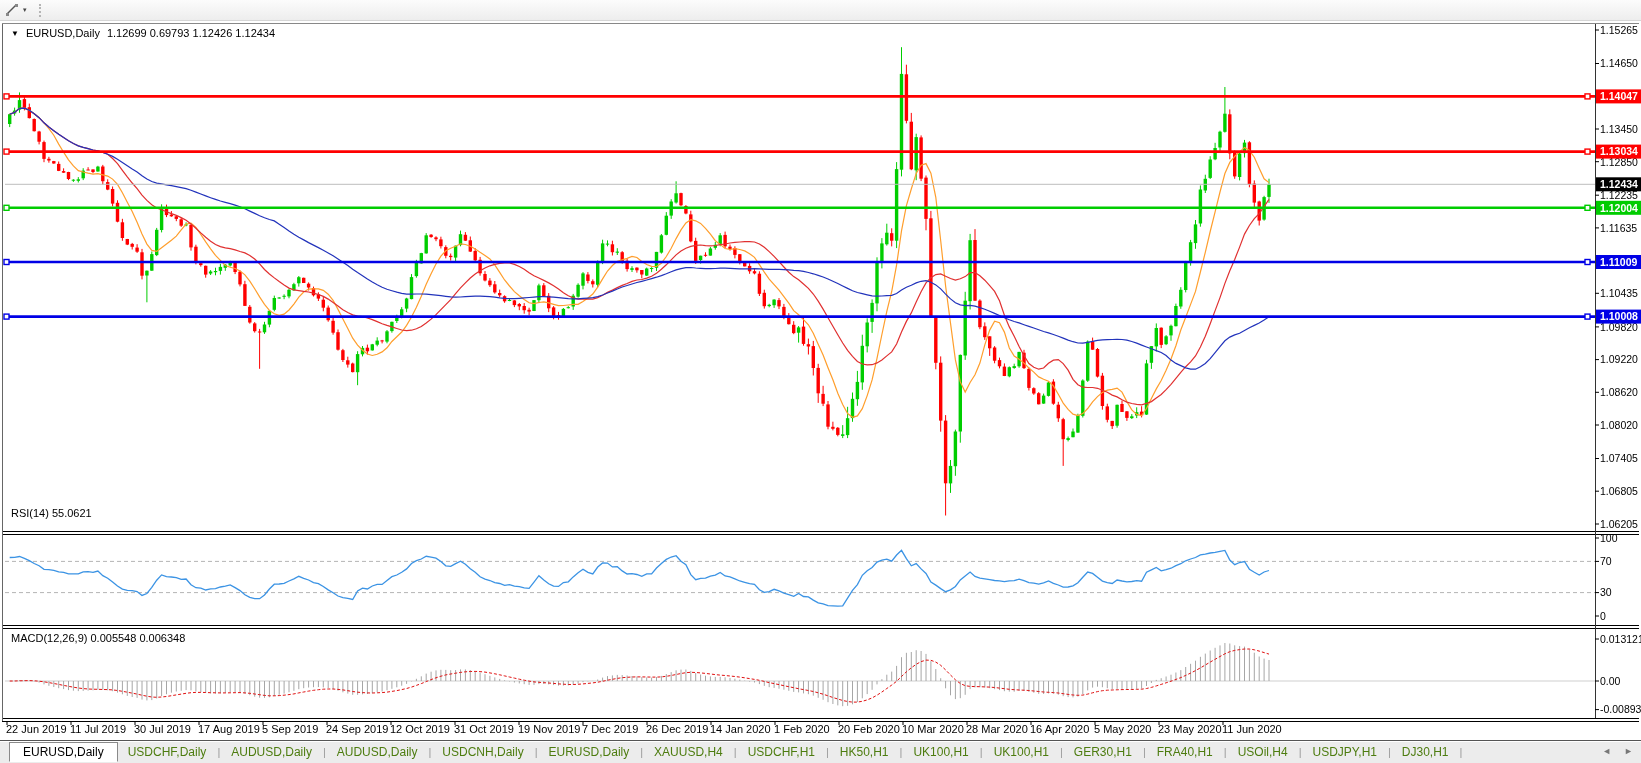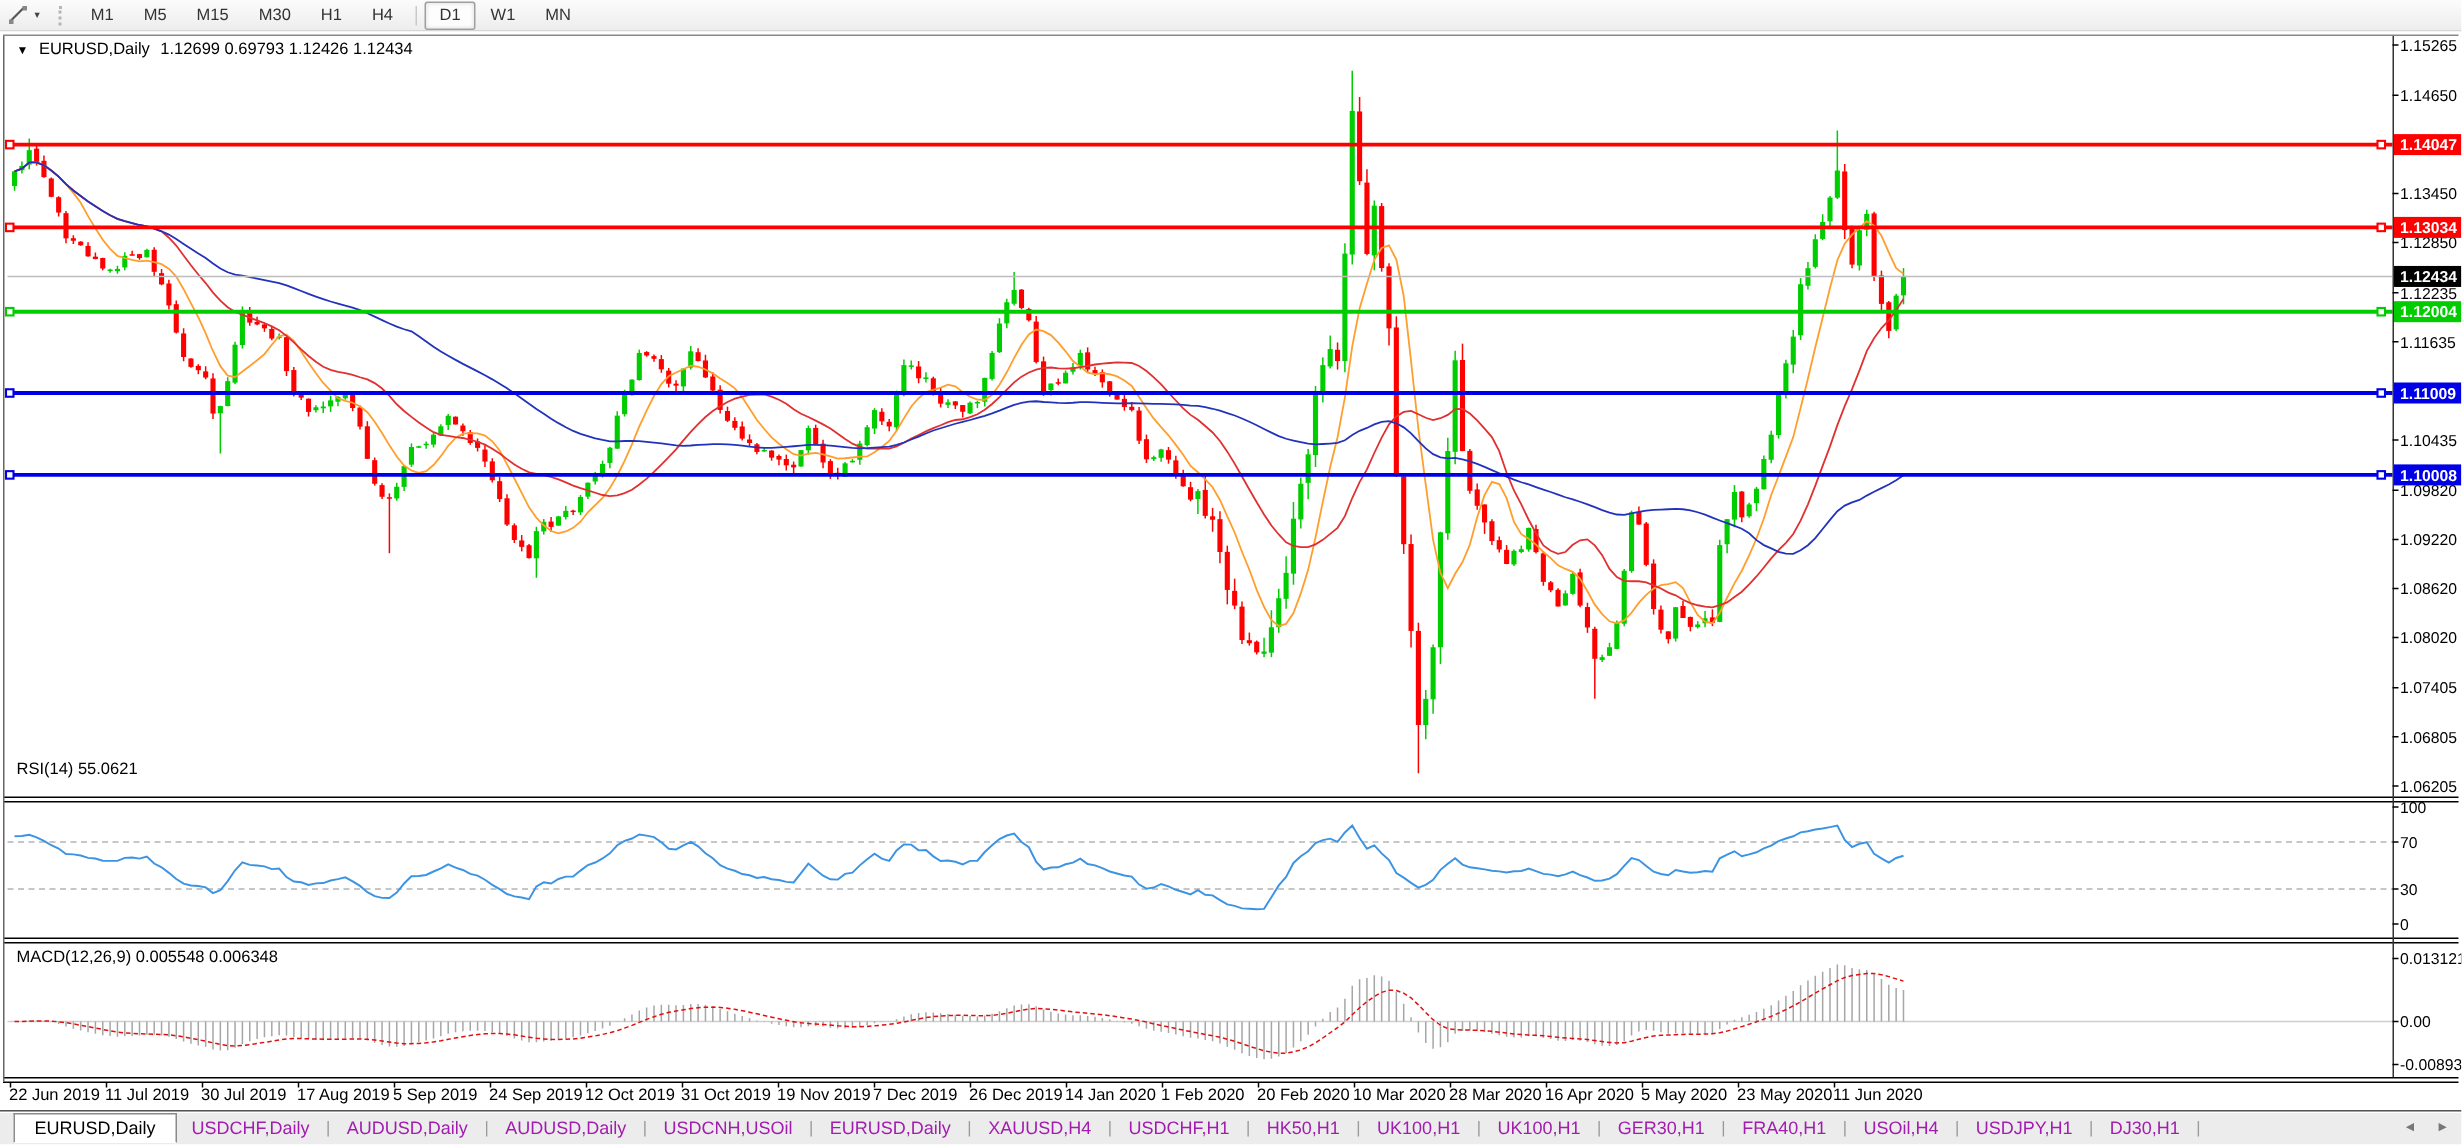--- a/index.html
+++ b/index.html
@@ -22,51 +22,39 @@
     display:flex;align-items:center;gap:7px;white-space:nowrap}
   .menu-caret{font-size:8px;color:#000}
   .pane-label{position:absolute;left:11px;font-size:11px;color:#000;white-space:nowrap}
   #rsi-label{top:486px}
   #macd-label{top:611px}
   
   .tab-bar{position:absolute;left:0;top:740px;width:1641px;height:23px;background:#ececec;
     border-top:1px solid #555;box-shadow:inset 0 1px 0 #fff;display:flex;align-items:center;
     box-sizing:border-box}
   .tabs{display:flex;align-items:center;height:100%}
-  .tab{font-size:12px;color:#a21caf;padding:3px 10px;white-space:nowrap;cursor:default}
+  .tab{font-size:12px;color:#4d7c0f;padding:3px 10px;white-space:nowrap;cursor:default}
   .tab.active{background:#fff;border:1px solid #8a8a8a;border-bottom:1px solid #fff;
     color:#000;margin-left:9px;padding:2px 13px}
   .tab-sep{color:#9a9a9a;font-size:11px;margin:0 1px}
   .tab-scroll{position:absolute;right:8px;top:5px;display:flex;gap:13px;color:#777;font-size:9px}
 </style>
 </head>
 <body>
 
 <div class="toolbar">
   <div class="tool-left">
     <svg width="14" height="14">
       <line x1="2" y1="11" x2="11" y2="2" stroke="#555" stroke-width="1.4"></line>
       <rect x="1" y="10" width="3" height="3" fill="#888"></rect>
       <rect x="10" y="1" width="3" height="3" fill="#888"></rect>
     </svg>
     <span class="tool-caret">▾</span>
   </div>
   <div class="grip"></div>
-  <div id="tf-buttons" style="display:flex;align-items:center">
-      <span class="tf-btn">M1</span>
-      <span class="tf-btn">M5</span>
-      <span class="tf-btn">M15</span>
-      <span class="tf-btn">M30</span>
-      <span class="tf-btn">H1</span>
-      <span class="tf-btn">H4</span>
-      <div class="tf-sep"></div>
-      <span class="tf-btn active">D1</span>
-      <span class="tf-btn">W1</span>
-      <span class="tf-btn">MN</span>
-    </div>
 </div>
 
 <div class="chart-window">
   <svg id="chart-svg" width="1641" height="716">
       <defs>
         <clipPath id="clipMain">
           <rect x="3" y="4" width="1592" height="505"></rect>
         </clipPath>
         <clipPath id="clipRsi">
           <rect x="3" y="514" width="1592" height="89"></rect>
@@ -1024,21 +1012,21 @@
 
 <div class="tab-bar">
   <div class="tabs" id="tabs">
       <div class="tab active">EURUSD,Daily</div>
       <div class="tab">USDCHF,Daily</div>
       <span class="tab-sep">|</span>
       <div class="tab">AUDUSD,Daily</div>
       <span class="tab-sep">|</span>
       <div class="tab">AUDUSD,Daily</div>
       <span class="tab-sep">|</span>
-      <div class="tab">USDCNH,USOil</div>
+      <div class="tab">USDCNH,Daily</div>
       <span class="tab-sep">|</span>
       <div class="tab">EURUSD,Daily</div>
       <span class="tab-sep">|</span>
       <div class="tab">XAUUSD,H4</div>
       <span class="tab-sep">|</span>
       <div class="tab">USDCHF,H1</div>
       <span class="tab-sep">|</span>
       <div class="tab">HK50,H1</div>
       <span class="tab-sep">|</span>
       <div class="tab">UK100,H1</div>

